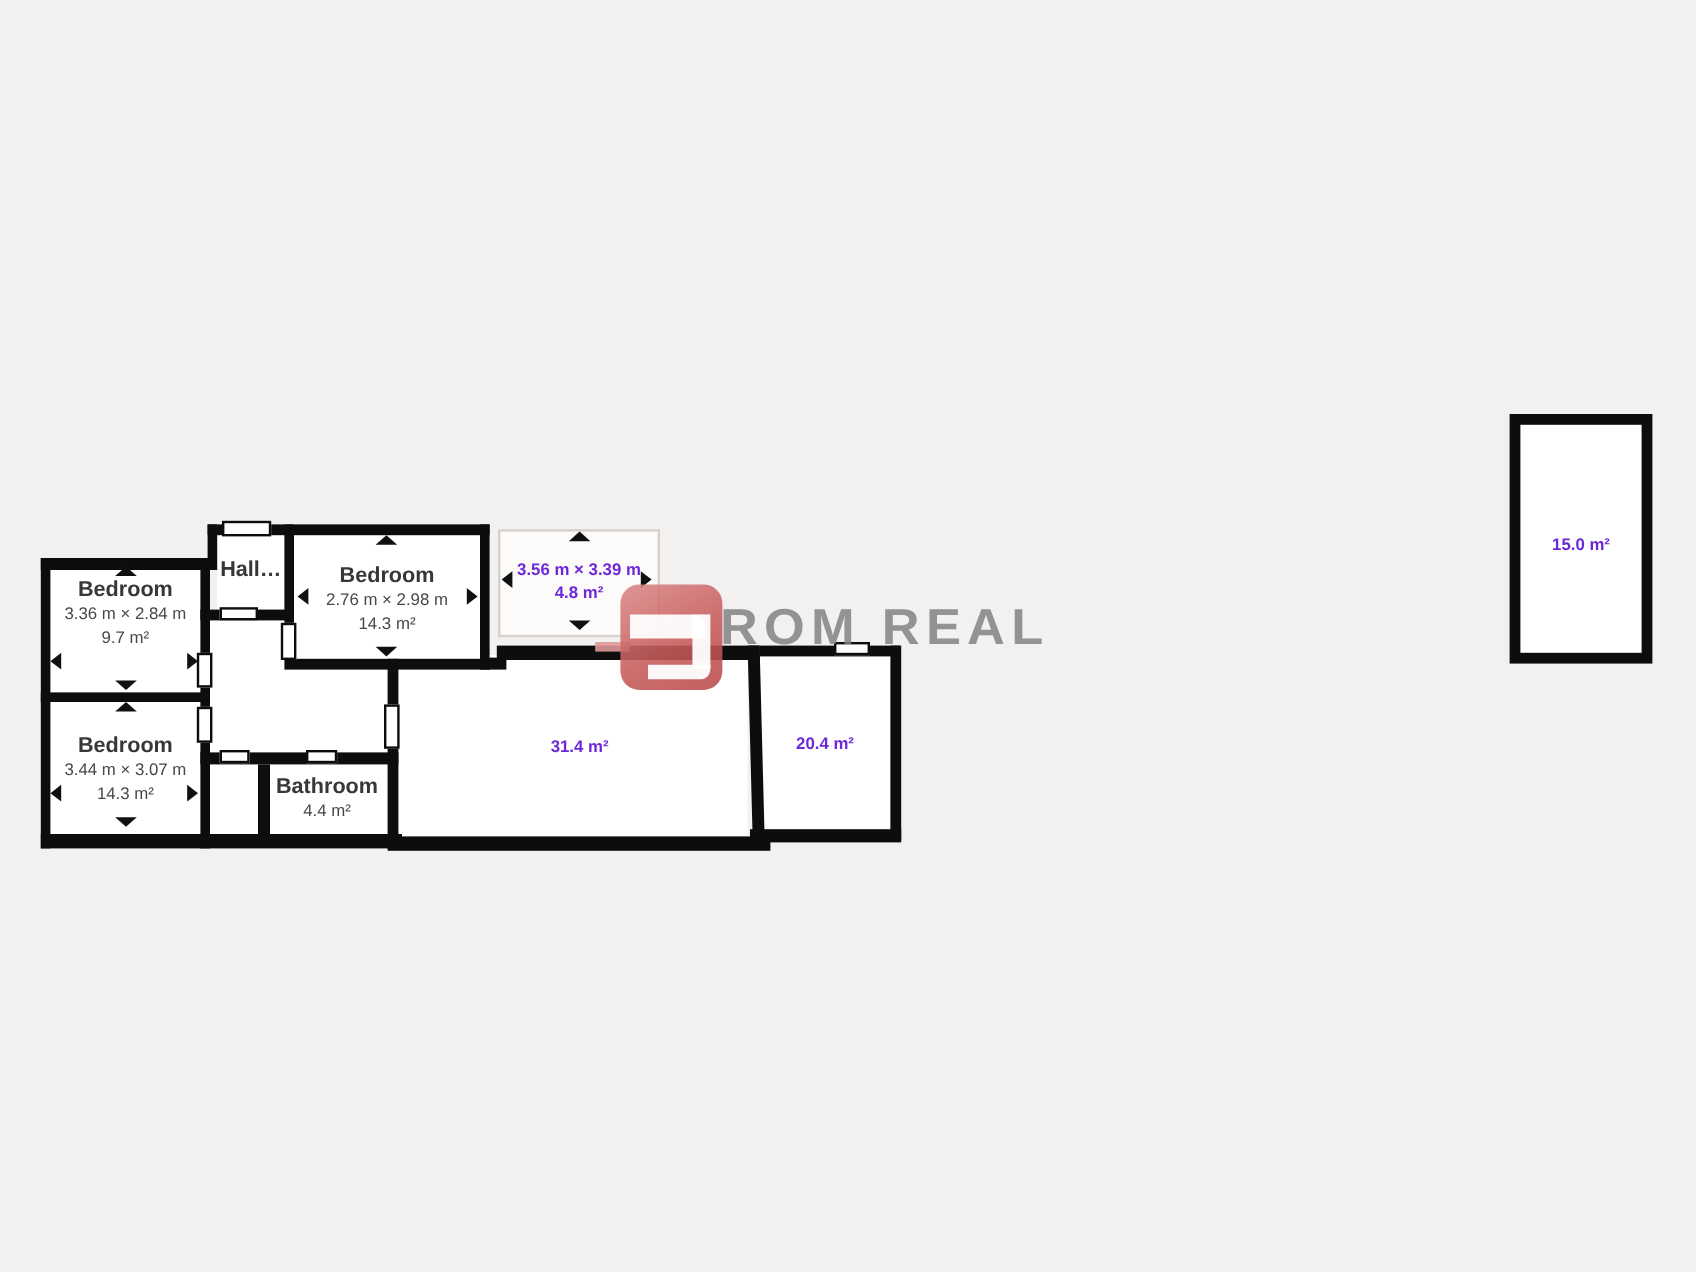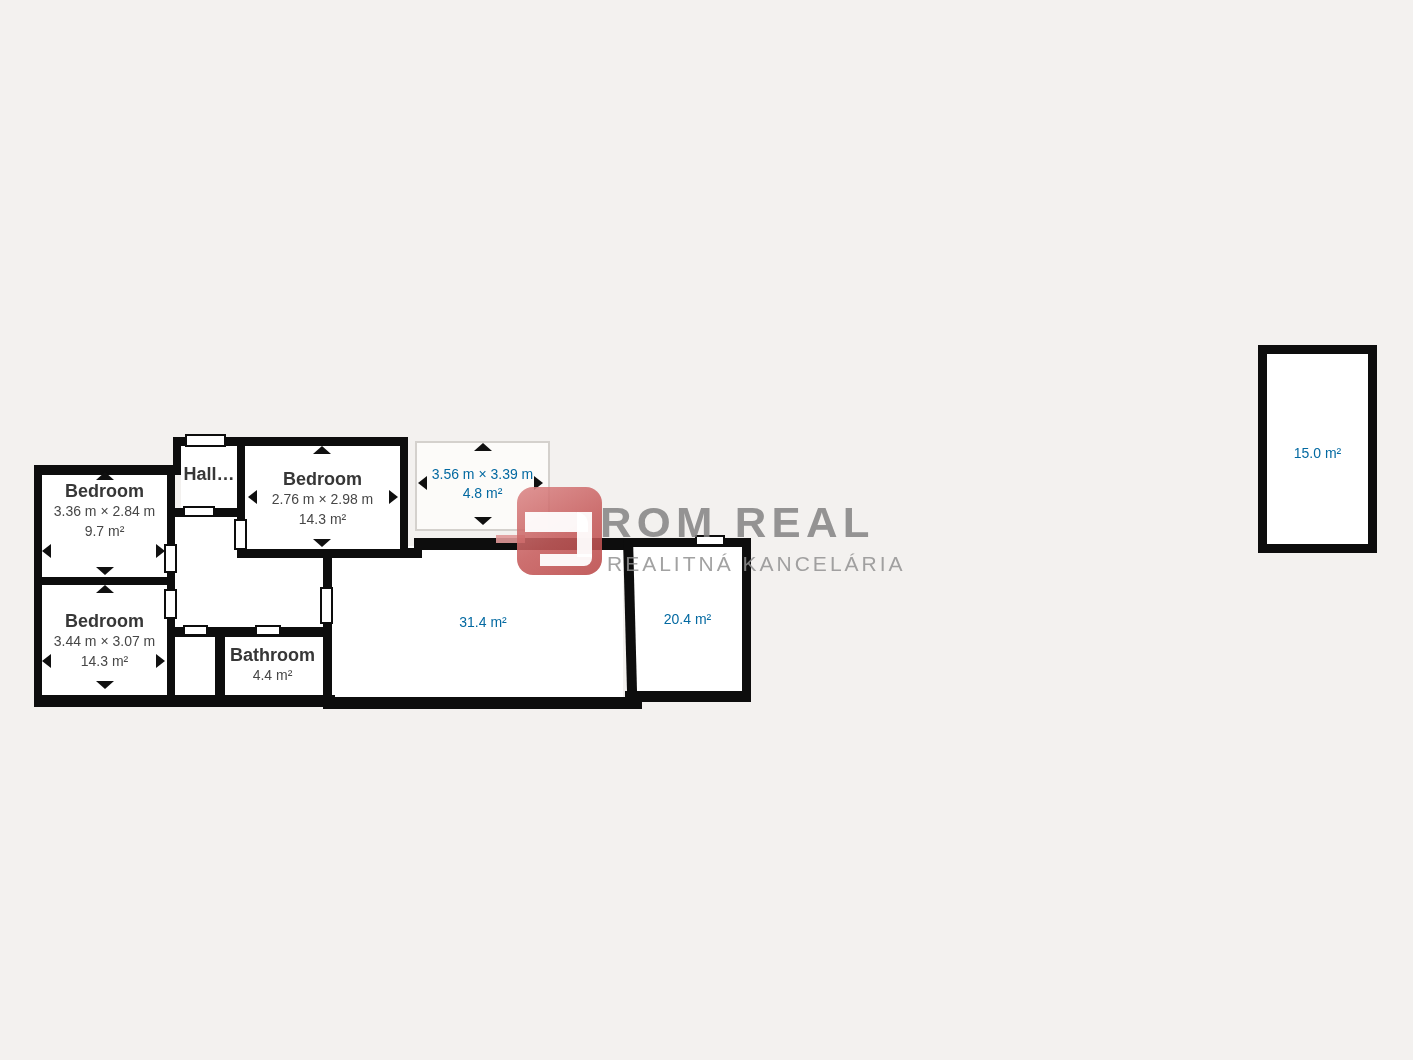--- a/index.html
+++ b/index.html
@@ -6,21 +6,21 @@
   .stage{position:relative;width:1413px;height:1060px;background:#f3f1ef;overflow:hidden;
          font-family:"Liberation Sans", sans-serif;}
   .room{position:absolute;background:#ffffff;z-index:1;}
   .wall{position:absolute;background:#0d0d0d;z-index:2;}
   .opening{position:absolute;background:#ffffff;border:2px solid #0d0d0d;box-sizing:border-box;z-index:3;}
   .balcony{position:absolute;background:#fcfbf9;border:2px solid #d4d1cd;box-sizing:border-box;z-index:1;}
   .detached{position:absolute;background:#ffffff;border:9px solid #0d0d0d;box-sizing:border-box;z-index:2;}
   .label{position:absolute;text-align:center;z-index:4;}
   .label .name{display:block;font-weight:bold;font-size:18px;line-height:21px;color:#373737;}
   .label .dim{display:block;font-size:14px;line-height:19.5px;color:#474747;}
-  .label .area1{display:block;font-size:14px;line-height:19px;color:#0369a1;}
+  .label .area1{display:block;font-size:14px;line-height:19px;color:#6d28d9;font-weight:bold;}
   .arr{position:absolute;width:0;height:0;z-index:4;}
   .arr.up{border-left:9px solid transparent;border-right:9px solid transparent;border-bottom:8px solid #101010;}
   .arr.down{border-left:9px solid transparent;border-right:9px solid transparent;border-top:8px solid #101010;}
   .arr.left{border-top:7px solid transparent;border-bottom:7px solid transparent;border-right:9px solid #101010;}
   .arr.right{border-top:7px solid transparent;border-bottom:7px solid transparent;border-left:9px solid #101010;}
   .wm{position:absolute;left:0;top:0;width:100%;height:100%;z-index:50;pointer-events:none;}
   .wm-tab{position:absolute;left:496px;top:535px;width:29px;height:8px;background:rgba(224,152,152,0.9);}
   .wm-logo{position:absolute;left:517px;top:487px;width:85px;height:88px;border-radius:16px;
            background:linear-gradient(150deg, rgba(219,134,134,0.88) 0%, rgba(198,92,92,0.88) 55%, rgba(186,72,72,0.88) 100%);}
   .wm-logo i{position:absolute;background:rgba(255,255,255,0.94);}
@@ -142,16 +142,15 @@
   <div class="arr right" style="left:534px;top:476px;"></div>
 
   <div class="wm">
     <div class="wm-tab"></div>
     <div class="wm-logo">
       <i class="wp1"></i>
         <i class="wp2"></i>
         <i class="wp3"></i>
     </div>
     <div class="wm-brand">ROM REAL</div>
-    <div class="wm-sub">REALITNÁ KANCELÁRIA</div>
   </div>
 
 </div>
 
 </body></html>

